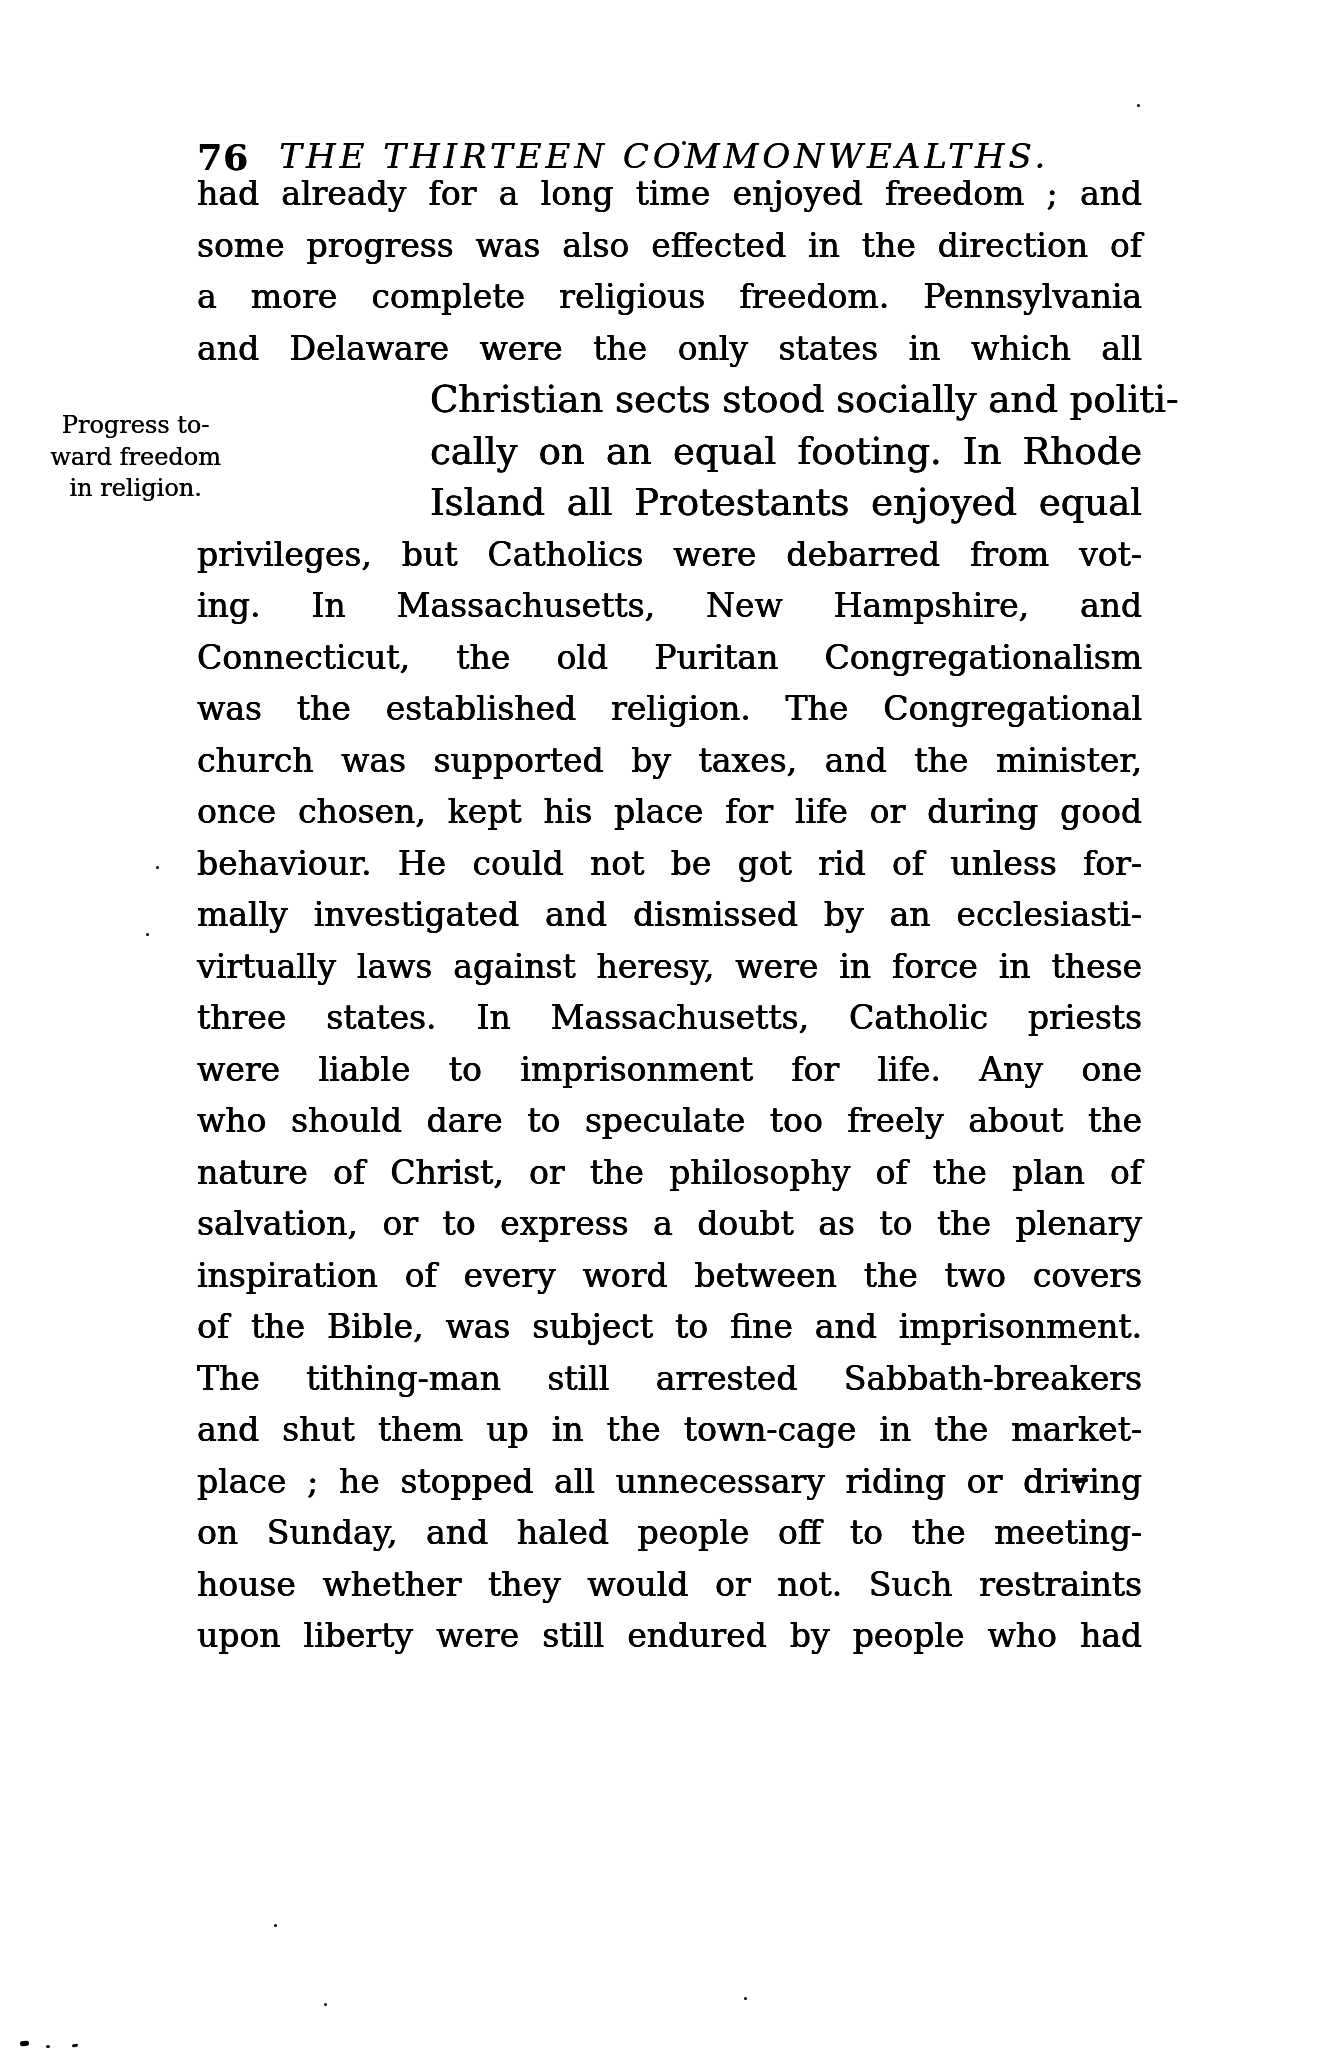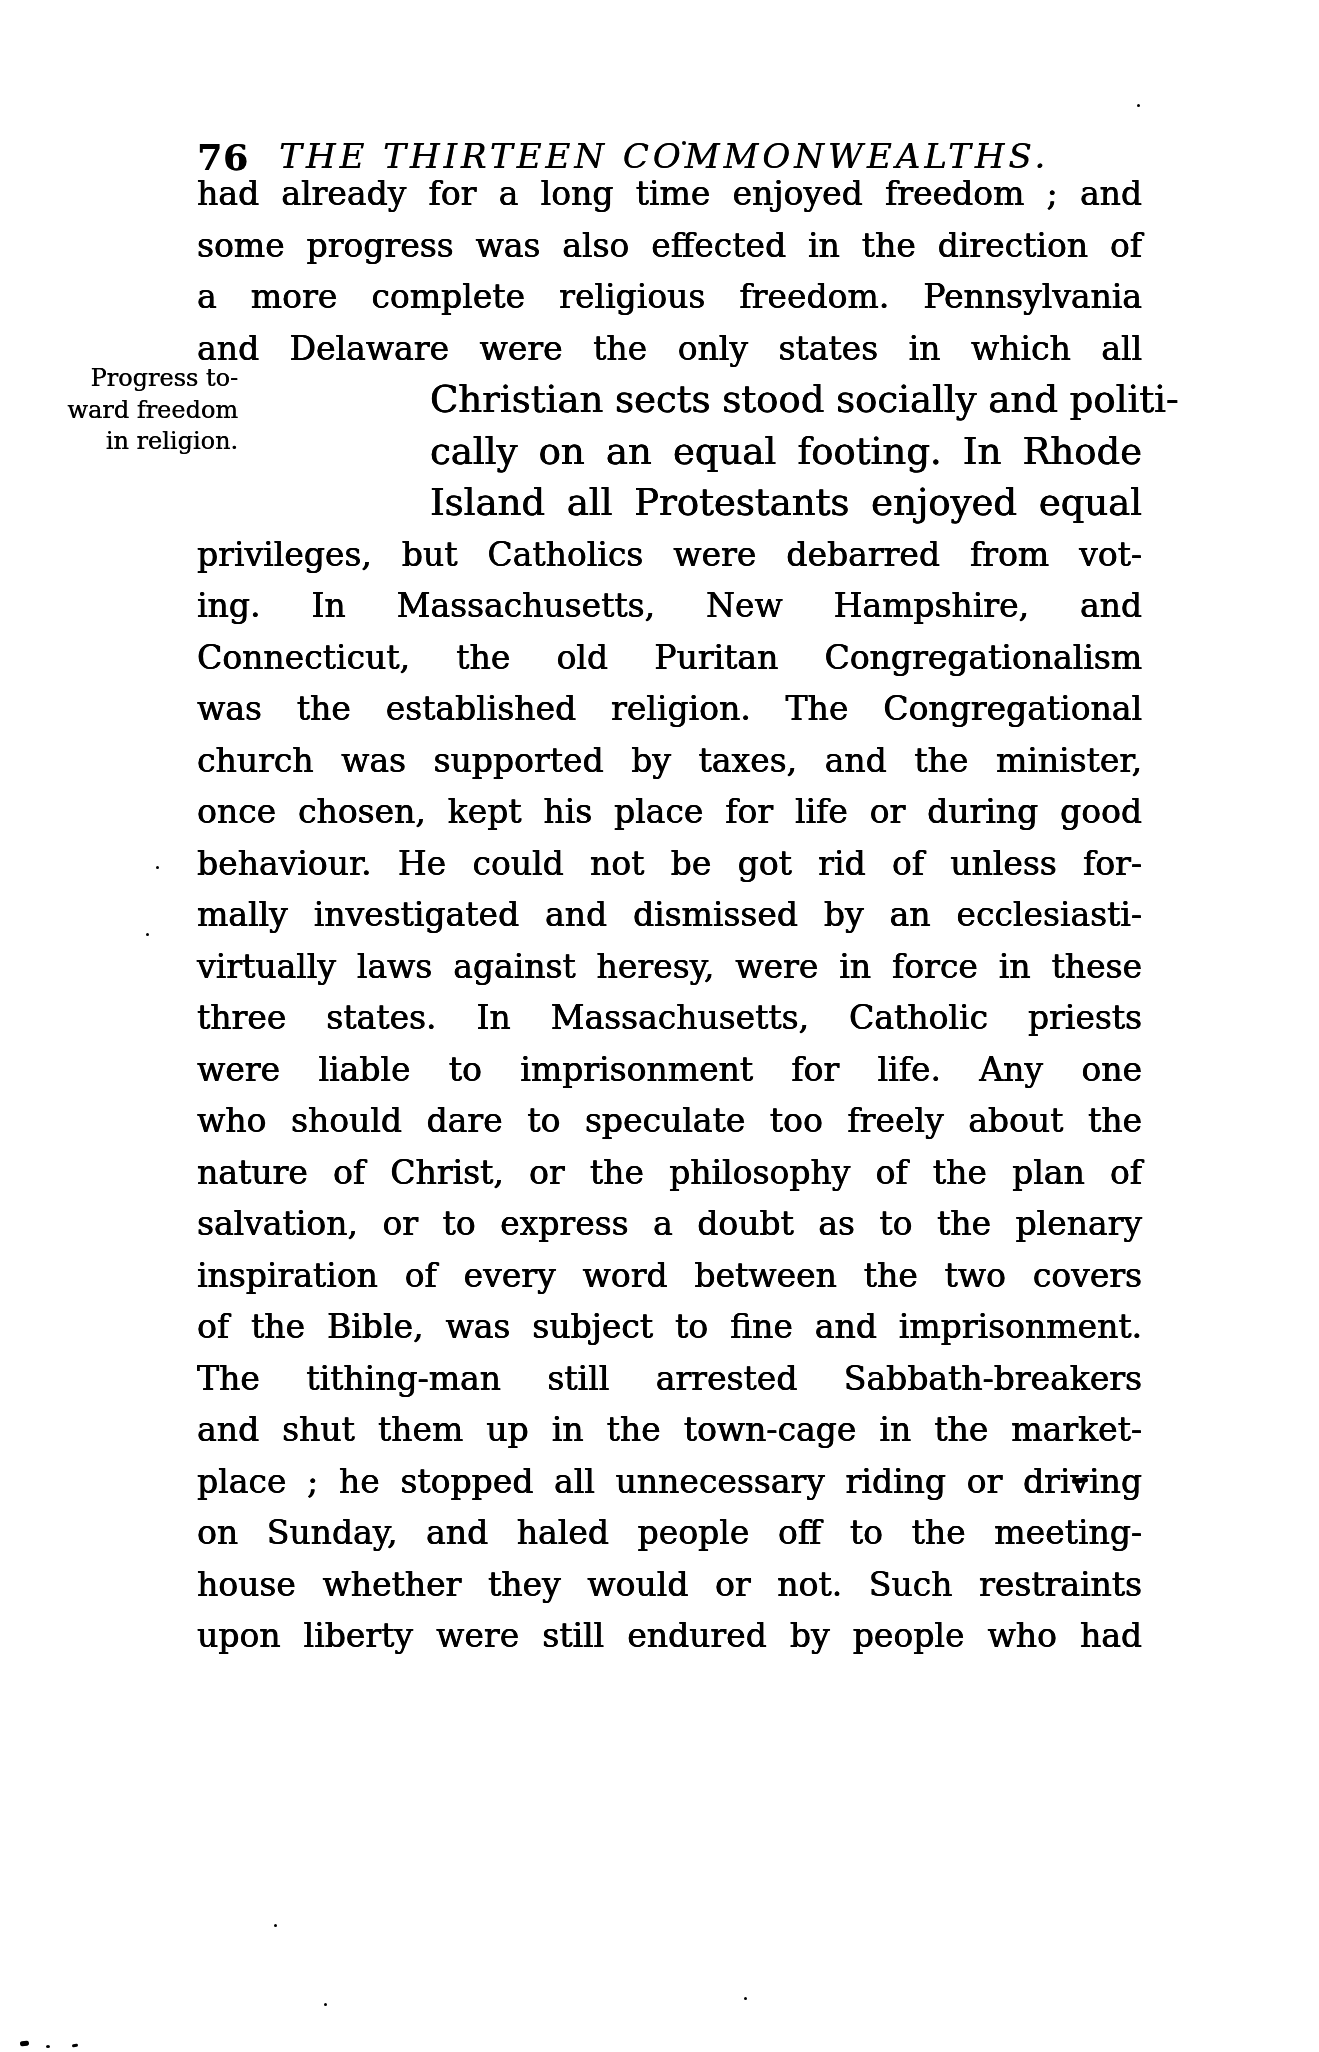--- a/index.html
+++ b/index.html
@@ -52,25 +52,25 @@
     white-space: nowrap;
     text-shadow: 0.45px 0 #000, -0.2px 0 #000;
   }
   .ln.endp { text-align-last: left; white-space: normal; }
   .ln.ind  { text-indent: 38px; }
   .ln.inset { margin-left: 233px; font-size: 37px; }
   
   .margin-note {
     position: absolute;
     left: 33px;
-    top: 363px;
+    top: 410px;
     width: 205px;
     font-size: 24px;
     line-height: 31.5px;
-    text-align: right;
+    text-align: center;
     text-shadow: 0.35px 0 #000;
   }
   .margin-note .mnl { display: block; white-space: nowrap; }
   
   .speck {
     position: absolute;
     background: #000;
     border-radius: 50%;
   }
   .squiggle {

